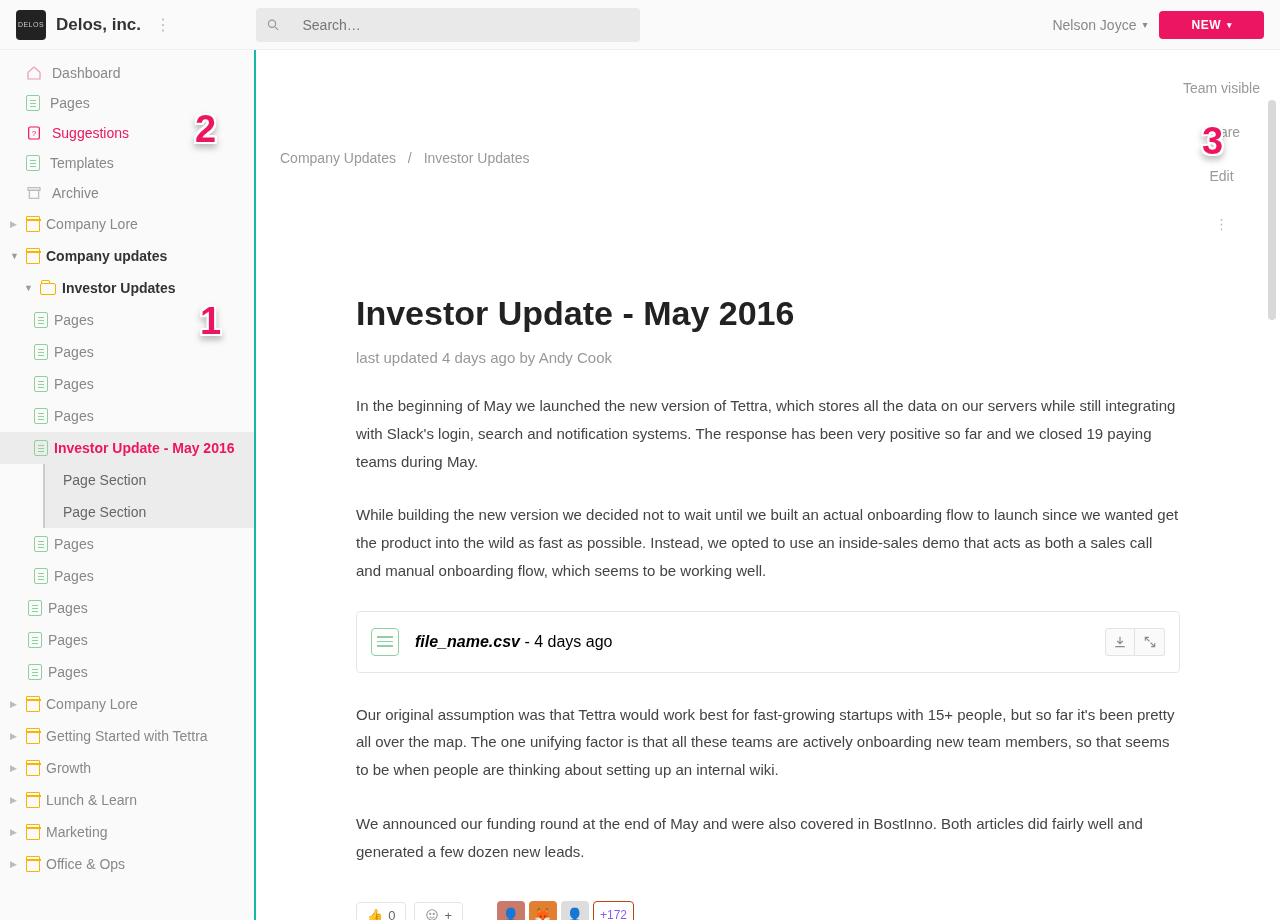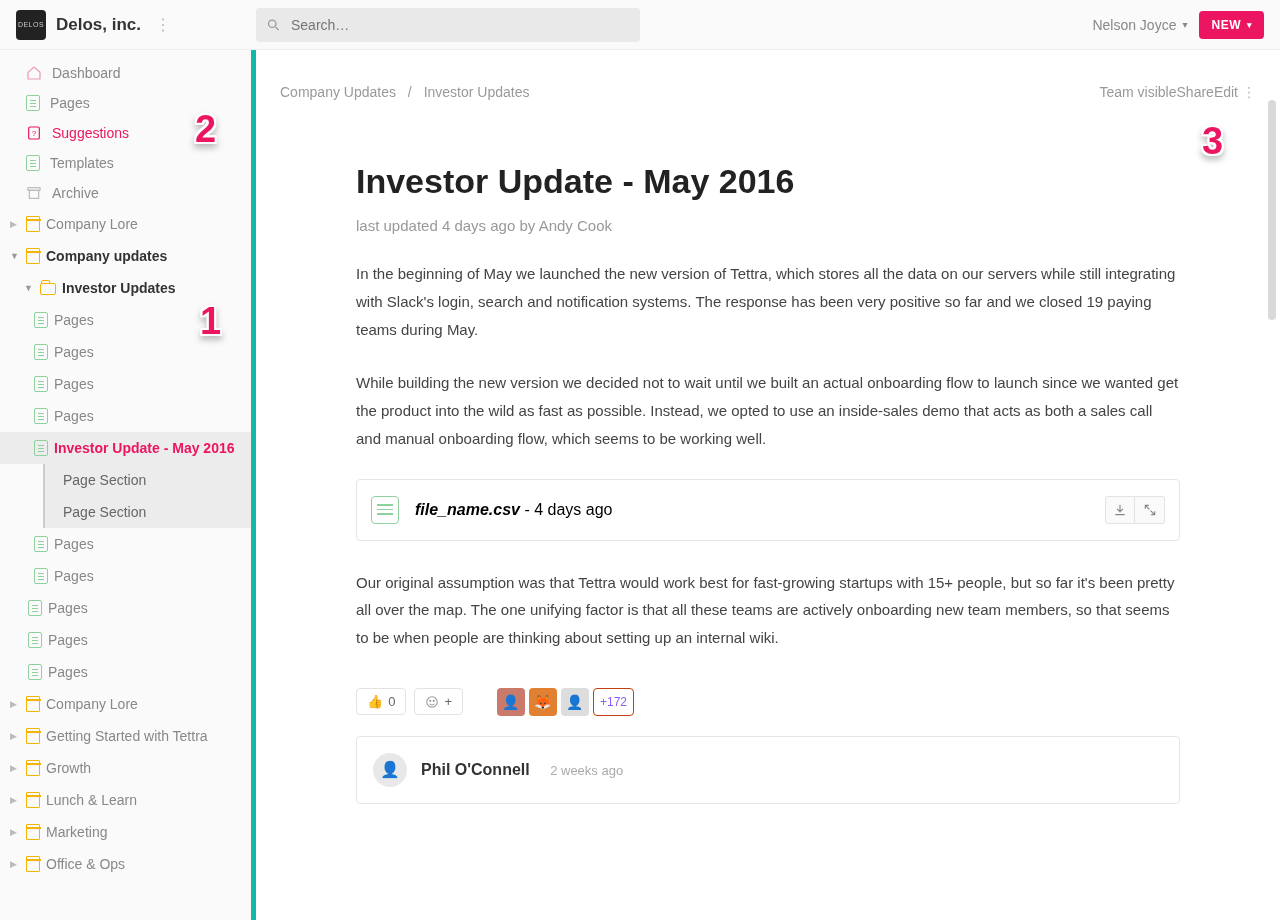--- a/index.html
+++ b/index.html
@@ -3,29 +3,29 @@
 <meta charset="utf-8">
 <style>
   * { box-sizing: border-box; }
   body { margin: 0; font-family: -apple-system, "Helvetica Neue", Arial, sans-serif; background: #fff; color: #333; width: 1280px; height: 920px; overflow: hidden; }
   
   .topbar { display: flex; align-items: center; height: 50px; padding: 0 16px; background: #fafafa; border-bottom: 1px solid #eee; }
   .org { display: flex; align-items: center; gap: 10px; width: 240px; }
   .org-logo { width: 30px; height: 30px; background: #222; border-radius: 4px; display:flex;align-items:center;justify-content:center; color:#ccc; font-size:7px; letter-spacing:0.5px;}
   .org-name { font-weight: 700; font-size: 17px; }
   .kebab-icon { color: #bbb; padding: 4px; cursor: pointer; }
-  .search { flex: 0 0 384px; display:flex; align-items:center; background:#e9e9e9; border-radius:4px; height:34px; padding:0 10px; color:#888; gap:8px; }
+  .search { flex: 0 0 384px; display:flex; align-items:center; background:#e9e9e9; border-radius:4px; height:34px; padding:0 10px; color:#888; gap:20px; }
   .search input { border:none; background:transparent; outline:none; font-size:14px; width:100%; color:#555;}
   .top-spacer { flex:1; }
   .user-btn { display:flex; align-items:center; gap:6px; color:#888; font-size:14px; padding:6px 12px; cursor:pointer;}
-  .new-btn { background:#ec1561; color:#fff; border-radius:4px; padding:7px 12px; font-size:12px; font-weight:700; letter-spacing:0.5px; display:flex; align-items:center; gap:6px; cursor:pointer;}
+  .new-btn { background:#ec1561; color:#fff; border-radius:4px; padding:7px 32px; font-size:12px; font-weight:700; letter-spacing:0.5px; display:flex; align-items:center; gap:6px; cursor:pointer;}
   
   .layout { display:flex; height: 870px; }
   
-  .sidebar { width: 256px; background:#fafafa; border-right:5px solid #14b8a6; overflow-y:auto; padding-top:8px;}
+  .sidebar { width: 256px; background:#fafafa; border-right:2px solid #14b8a6; overflow-y:auto; padding-top:8px;}
   .side-row { display:flex; align-items:center; height:30px; padding:0 10px 0 26px; color:#888; font-size:14px; cursor:pointer; gap:10px;}
   .side-row .icon { width:16px; height:16px; display:flex; align-items:center; justify-content:center;}
   .side-section { font-size:11px; font-weight:700; color:#888; letter-spacing:0.5px; padding:20px 16px 8px;}
   .cat-row { display:flex; align-items:center; height:32px; padding:0 8px 0 10px; color:#888; font-size:14px; cursor:pointer; gap:6px;}
   .cat-row.indent-1 { padding-left: 24px; }
   .cat-row.indent-2 { padding-left: 34px; }
   .cat-row.indent-3 { padding-left: 62px; }
   .cat-row.bold { font-weight:700; color:#333;}
   .cat-row.active { color:#ec1561; }
   .cat-row.shaded { background:#ececec; }
@@ -34,21 +34,21 @@
   .cat-row .cat-icon::after { content:""; position:absolute; top:2px; left:-1.5px; right:-1.5px; height:1.5px; background:#f5b400;}
   .page-icon { width:14px; height:16px; border:1.5px solid #8fd19e; border-radius:2px; position:relative;}
   .page-icon::before { content:""; position:absolute; left:3px; right:3px; top:4px; height:1px; background:#8fd19e; box-shadow:0 3px 0 #8fd19e, 0 6px 0 #8fd19e;}
   .folder-icon { width:16px; height:12px; border:1.5px solid #f5b400; border-radius:2px; position:relative; margin-top:2px;}
   .folder-icon::before { content:""; position:absolute; top:-4px; left:0; width:7px; height:3px; border:1.5px solid #f5b400; border-bottom:none; border-radius:2px 2px 0 0;}
   .section-bar { border-left:2px solid #ccc; margin-left:43px; padding-left:18px; height:32px; display:flex; align-items:center; color:#666; font-size:14px; background:#ececec;}
   
   .main { flex:1; position:relative; overflow-y:auto;}
   .main-header { display:flex; align-items:center; padding:30px 20px 0 24px; font-size:14px; color:#999;}
   .breadcrumb a { color:#999; text-decoration:none;}
-  .header-actions { margin-left:auto; display:flex; align-items:center; color:#999;}
+  .header-actions { margin-left:auto; display:flex; align-items:center; gap:28px; color:#999;flex-direction:column;}
   .article { padding: 30px 100px 40px; max-width: 1060px; }
   .article h1 { font-size:34px; font-weight:800; margin:28px 0 16px; color:#222;}
   .meta { color:#999; font-size:15px; margin-bottom:26px;}
   .article p { font-size:15px; line-height:1.85; color:#444; margin:0 0 26px;}
   .attachment { border:1px solid #e5e5e5; border-radius:4px; padding:16px 14px; display:flex; align-items:center; gap:16px; margin:10px 0 28px;}
   .attach-icon { width:28px; height:28px; border:1.5px solid #8fd19e; border-radius:4px; display:flex; flex-direction:column; justify-content:center; gap:3px; padding:5px;}
   .attach-icon span { height:1.5px; background:#8fd19e;}
   .attach-name { font-weight:700; color:#000000;font-style:italic;}
   .attach-meta { color:#000000;}
   .attach-actions { margin-left:auto; display:flex;}
@@ -264,20 +264,21 @@
           </div>
           <div class="attach-btn right">
             <svg width="14" height="14" viewBox="0 0 24 24" fill="none" stroke="#888" stroke-width="2">
                 <path d="M4 10V4h6M20 14v6h-6M4 4l7 7M20 20l-7-7"></path>
               </svg>
           </div>
         </div>
       </div>
 
       <p>Our original assumption was that Tettra would work best for fast-growing startups with 15+ people, but so far it's been pretty all over the map. The one unifying factor is that all these teams are actively onboarding new team members, so that seems to be when people are thinking about setting up an internal wiki.</p>
+      <p>We announced our funding round at the end of May and were also covered in BostInno. Both articles did fairly well and generated a few dozen new leads.</p>
 
       <div class="reactions">
         <div class="pill">
           <span>👍</span>
           <span>0</span>
         </div>
         <div class="pill">
           <svg width="14" height="14" viewBox="0 0 24 24" fill="none" stroke="#999" stroke-width="1.8">
               <circle cx="12" cy="12" r="9"></circle>
               <circle cx="9" cy="10" r="1" fill="#999"></circle>

